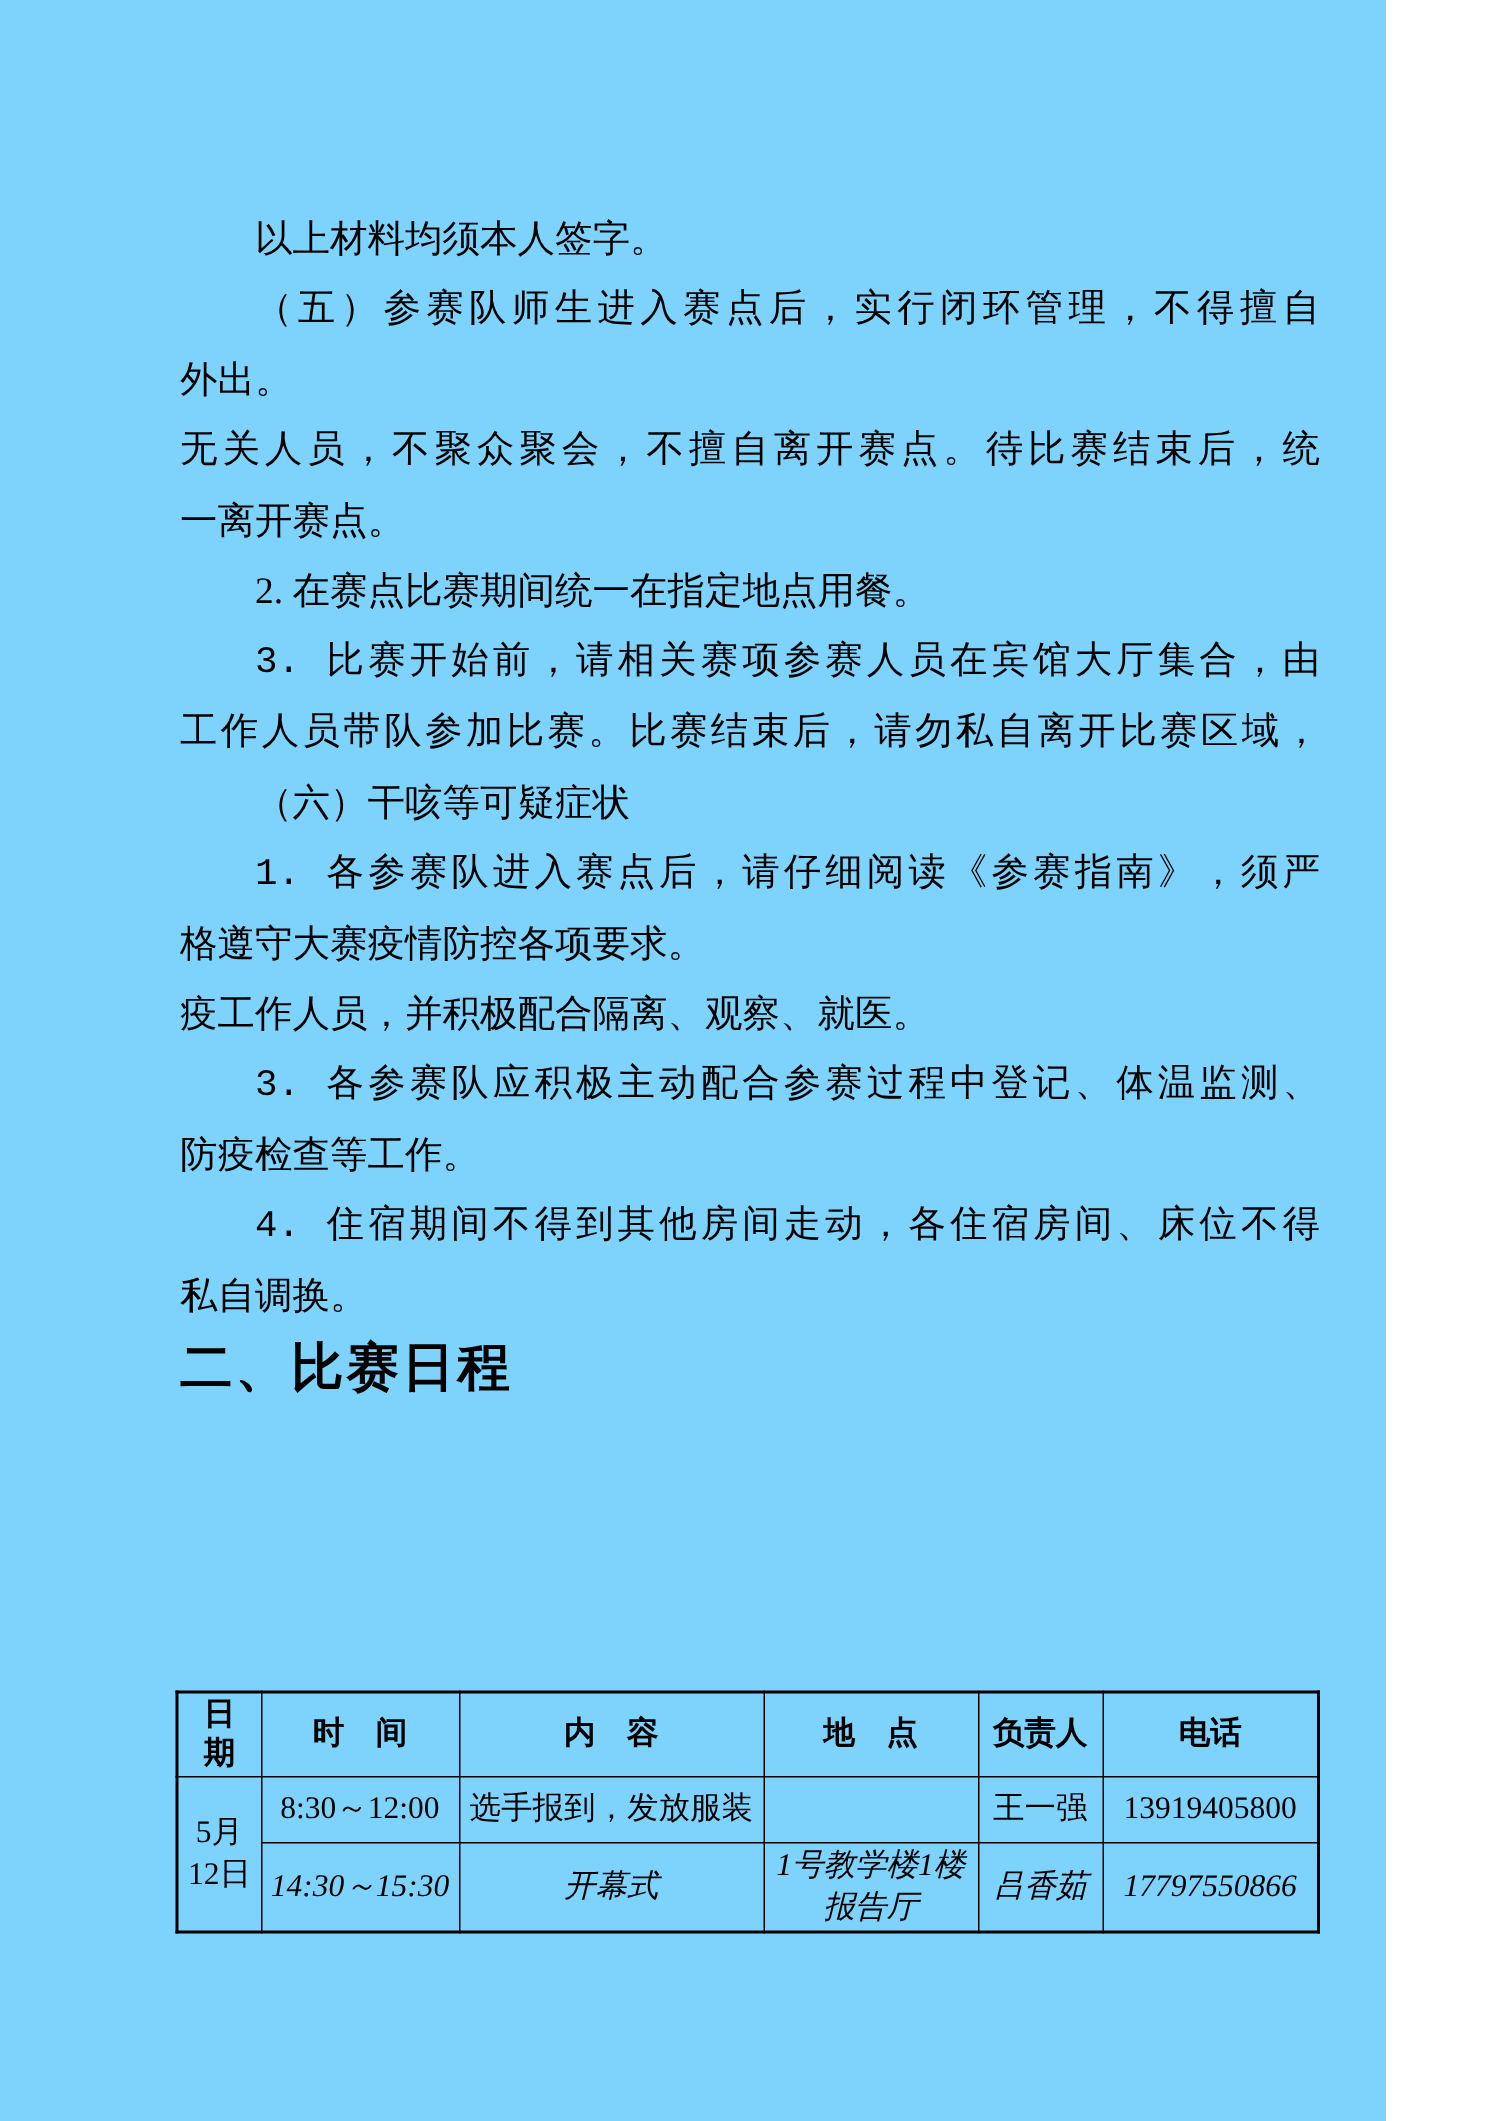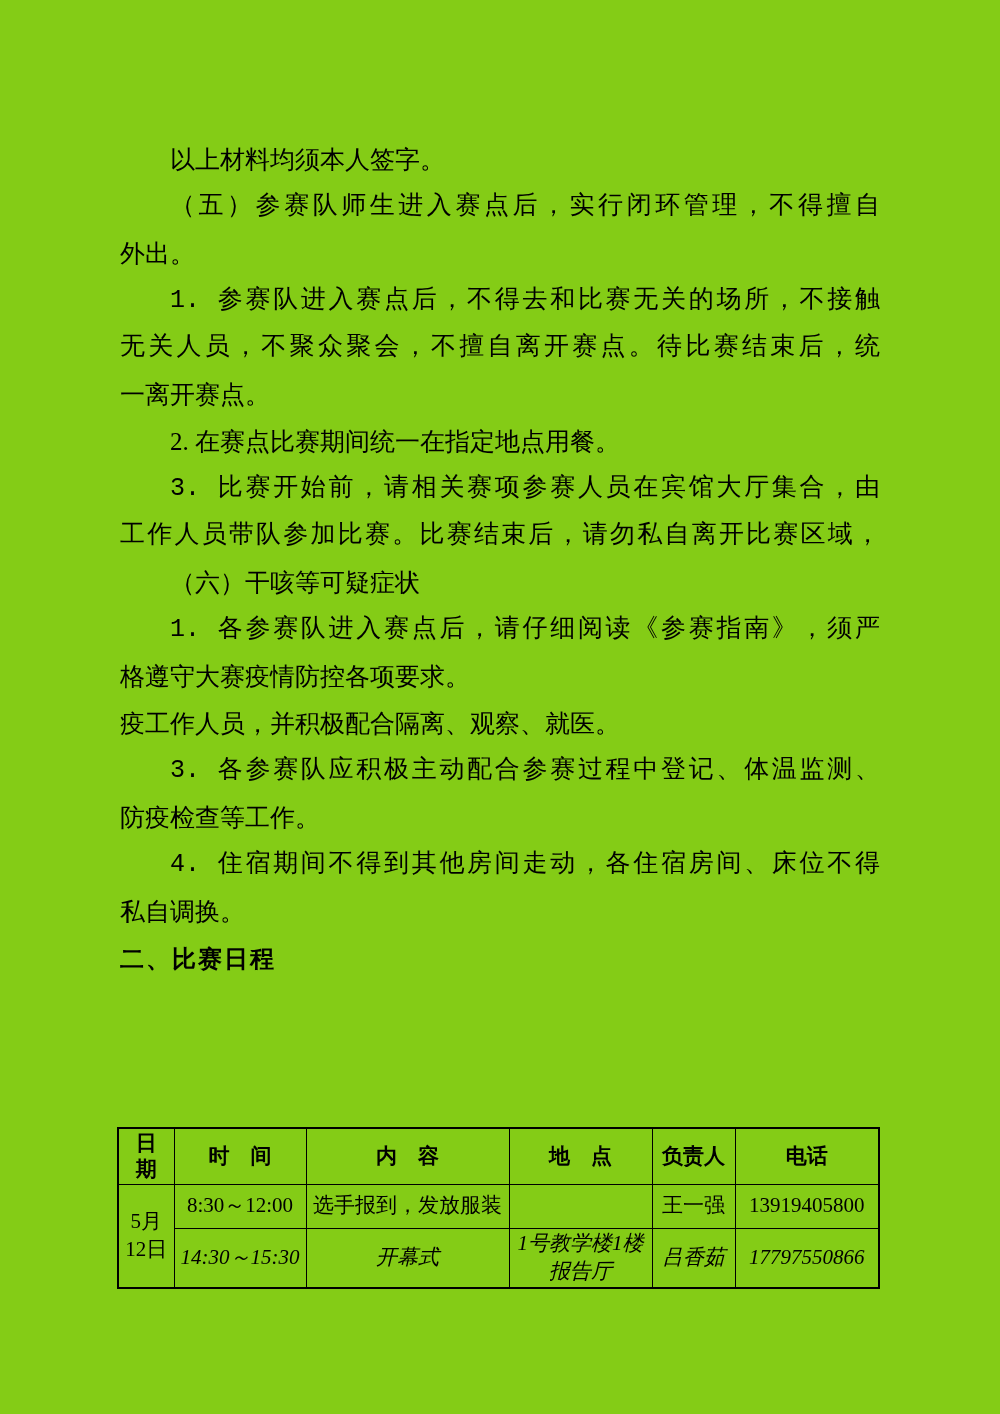--- a/index.html
+++ b/index.html
@@ -1,20 +1,20 @@
 <!DOCTYPE html>
 <html><head>
 <meta charset="utf-8">
 <style>
   html, body { margin: 0; padding: 0; background: #ffffff; }
   .page {
     position: relative;
-    width: 1000px;
+    width: 924px;
     height: 1414px;
-    background: #84cc16;
+    background: #7dd3fc;
     color: #000000;
     font-family: "Liberation Serif", serif;
     overflow: hidden;
   }
   .content {
     position: absolute;
     left: 120px;
     top: 136px;
     width: 760px;
   }
@@ -30,21 +30,21 @@
   .line.stretch {
     white-space: normal;
     text-align: justify;
     text-align-last: justify;
     font-family: Liberation Mono, monospace;
     -moz-text-align-last: justify;
   }
   .line.heading {
     font-family: "Liberation Sans", sans-serif;
     font-weight: bold;
-    font-size: 24px;
+    font-size: 35px;
     letter-spacing: 2px;
   }
   table.schedule {
     position: absolute;
     left: 117px;
     top: 1127px;
     border-collapse: collapse;
     table-layout: fixed;
     width: 761px;
     border: 2px solid #000000;
@@ -79,21 +79,20 @@
   .cell-block { display: block; }
 </style>
 </head>
 <body>
 
 <div class="page">
   <div class="content">
     <div class="line indent">以上材料均须本人签字。</div>
     <div class="line indent stretch">（五）参赛队师生进入赛点后，实行闭环管理，不得擅自</div>
     <div class="line">外出。</div>
-    <div class="line indent stretch">1. 参赛队进入赛点后，不得去和比赛无关的场所，不接触</div>
     <div class="line stretch">无关人员，不聚众聚会，不擅自离开赛点。待比赛结束后，统</div>
     <div class="line">一离开赛点。</div>
     <div class="line indent">2. 在赛点比赛期间统一在指定地点用餐。</div>
     <div class="line indent stretch">3. 比赛开始前，请相关赛项参赛人员在宾馆大厅集合，由</div>
     <div class="line stretch">工作人员带队参加比赛。比赛结束后，请勿私自离开比赛区域，</div>
     <div class="line indent">（六）干咳等可疑症状</div>
     <div class="line indent stretch">1. 各参赛队进入赛点后，请仔细阅读《参赛指南》，须严</div>
     <div class="line">格遵守大赛疫情防控各项要求。</div>
     <div class="line">疫工作人员，并积极配合隔离、观察、就医。</div>
     <div class="line indent stretch">3. 各参赛队应积极主动配合参赛过程中登记、体温监测、</div>

